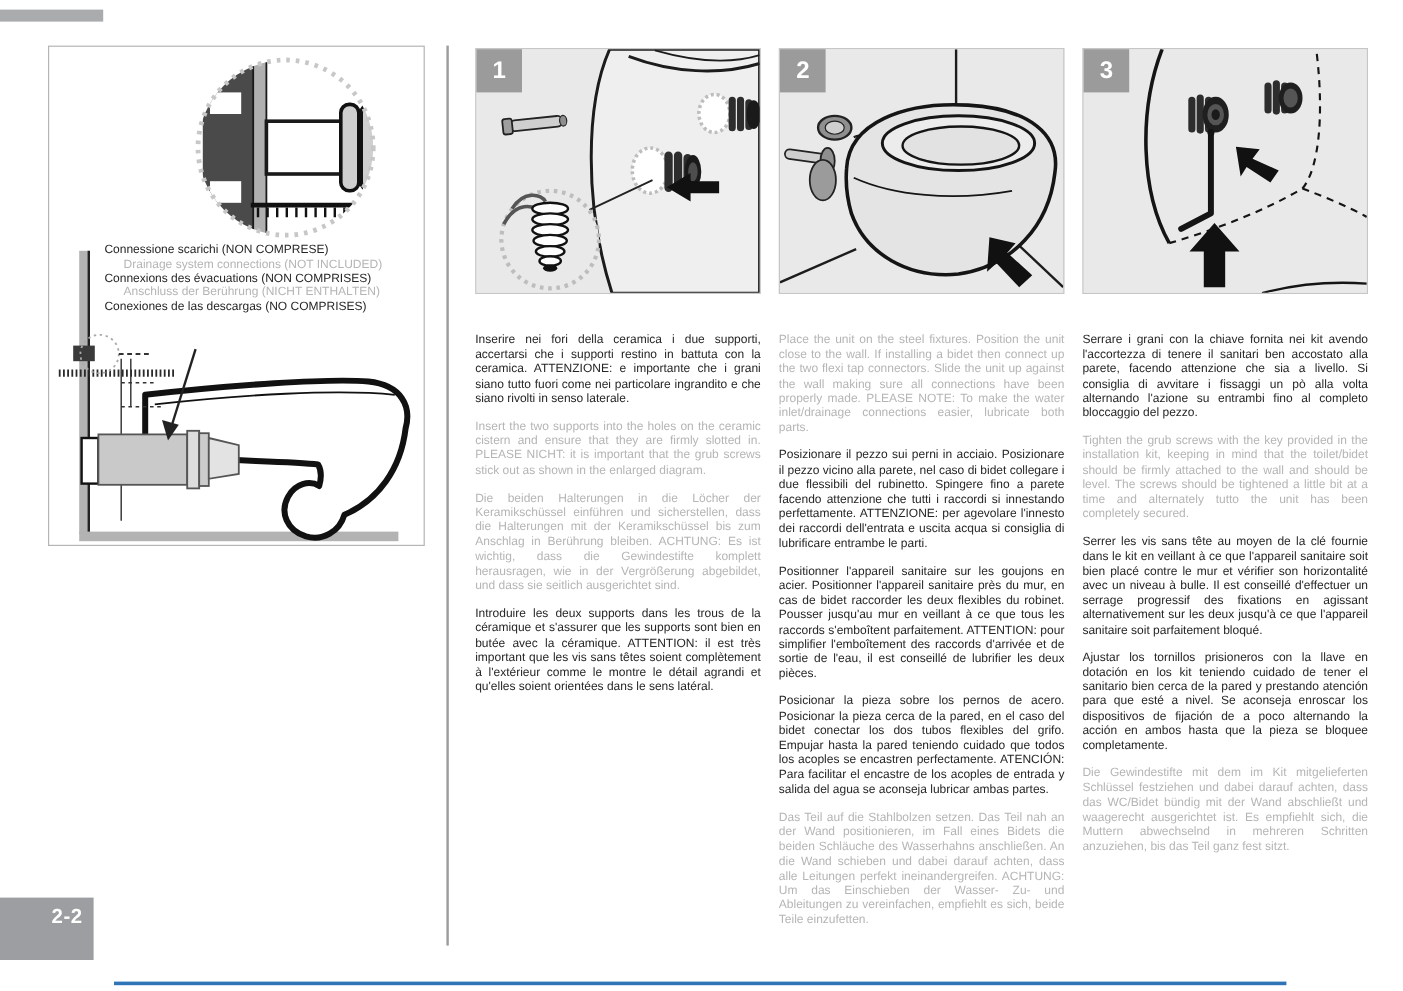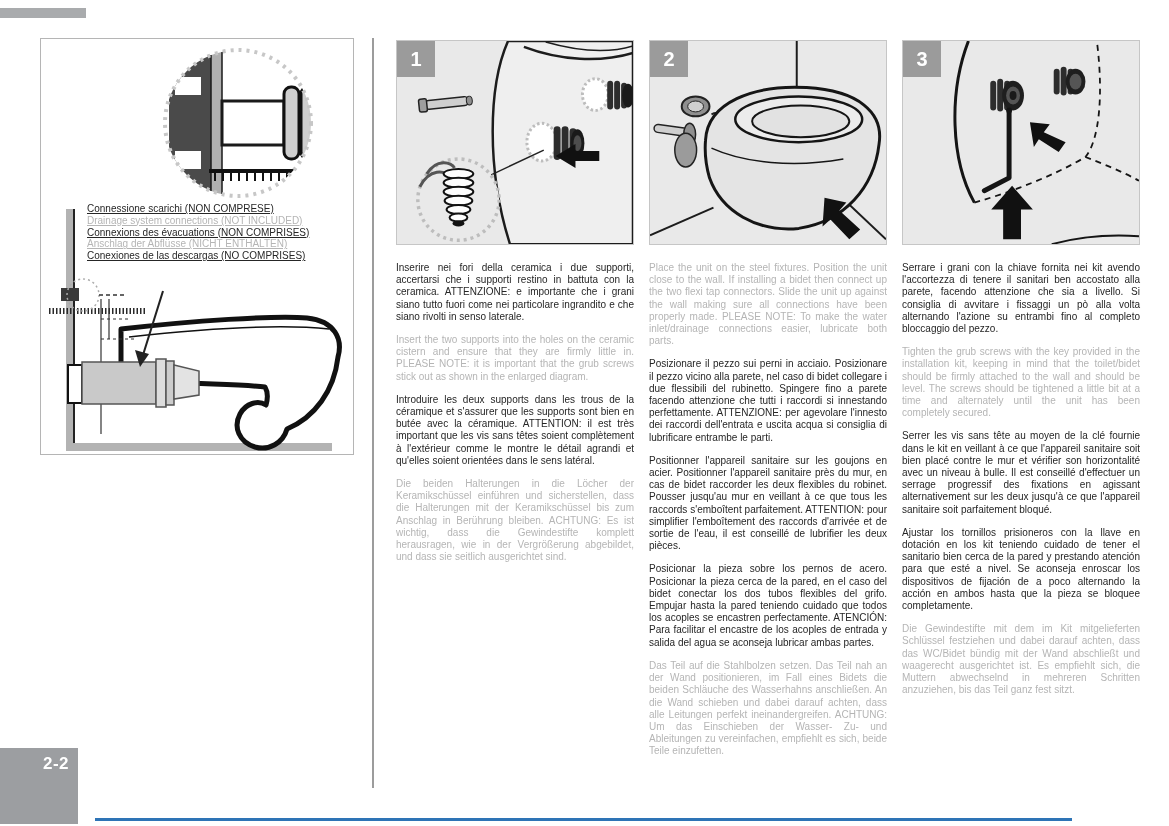--- a/index.html
+++ b/index.html
@@ -6,53 +6,53 @@
   body{
     width:1169px;height:826px;position:relative;overflow:hidden;
     background:#ffffff;color:#262626;
     font-family:"Liberation Sans", sans-serif;
   }
   .page{position:absolute;inset:0;}
 
   
   .tl-mark{position:absolute;left:0;top:8px;width:86px;height:10px;background:#a9abad;}
   .page-num-box{
-    position:absolute;left:0;top:748px;width:78px;height:76px;background:#9c9ea1;
+    position:absolute;left:0;top:748px;width:78px;height:52px;background:#9c9ea1;
     text-align:right;box-sizing:border-box;padding:6px 9px 0 4px;
   }
   .page-num-box span{color:#ffffff;font-weight:bold;font-size:17px;letter-spacing:.5px;}
 
   
   .detail-panel{
     position:absolute;left:40px;top:38px;width:314px;height:417px;
     border:1px solid #b5b5b5;background:#ffffff;box-sizing:border-box;
   }
   .detail-top{position:absolute;left:0;top:0;width:314px;height:165px;}
   .detail-bottom{position:absolute;left:0;top:160px;width:314px;height:255px;}
   .captions{position:absolute;left:46px;top:164px;width:262px;z-index:3;}
-  .cap{font-size:10px;line-height:11.8px;color:#262626;white-space:nowrap;text-decoration:underline;}
-  .cap.muted{color:#b5b5b5;}
+  .cap{font-size:10px;line-height:11.8px;color:#262626;white-space:nowrap;}
+  .cap.muted{color:#b5b5b5;margin-left:16px;}
 
   
   .v-divider{position:absolute;left:372px;top:38px;width:2px;height:750px;background:#9c9c9c;}
 
   
   .step{position:absolute;top:40px;width:238px;}
   .step.c1{left:396px;} .step.c2{left:649px;} .step.c3{left:902px;}
   .panel{
     position:relative;width:236px;height:203px;background:#e9e9e9;
     border:1px solid #c6c6c6;
   }
   .panel svg{position:absolute;inset:0;}
   .step-tab{
     position:absolute;left:0;top:0;width:38px;height:36px;background:#9b9b9b;
     display:flex;align-items:center;justify-content:center;z-index:2;
   }
   .step-tab span{color:#ffffff;font-weight:bold;font-size:20px;}
-  .texts{margin-top:17px;}
+  .texts{margin-top:33px;}
   p.txt{
     font-size:10px;line-height:12.2px;text-align:justify;
     margin:0 0 11px 0;color:#262626;
   }
   p.txt.muted{color:#b5b5b5;}
 
   
   .bottom-rule{position:absolute;left:95px;top:818px;width:977px;height:3px;background:#2e74b6;}
 </style>
 </head>
@@ -98,21 +98,21 @@
           </g>
         </g>
       </g>
       <circle cx="197" cy="84" r="73" fill="none" stroke="#c7c7c7" stroke-width="4" stroke-dasharray="3 5"></circle>
     </svg>
 
     <div class="captions">
       <div class="cap">Connessione scarichi (NON COMPRESE)</div>
       <div class="cap muted">Drainage system connections (NOT INCLUDED)</div>
       <div class="cap">Connexions des évacuations (NON COMPRISES)</div>
-      <div class="cap muted">Anschlag der Abflüsse (NICHT ENTHALTEN)</div>
+      <div class="cap muted">Anschluss der Berührung (NICHT ENTHALTEN)</div>
       <div class="cap">Conexiones de las descargas (NO COMPRISES)</div>
     </div>
 
     <svg class="detail-bottom" viewBox="0 0 314 255">
       <rect x="25" y="10" width="8" height="236" fill="#b3b3b3"></rect>
       <line x1="33" y1="10" x2="33" y2="246" stroke="#222222" stroke-width="2"></line>
       <rect x="25" y="244" width="266" height="8" fill="#b3b3b3"></rect>
 
       <path d="M80,130 C150,122 235,116 266,119 C294,122 302,140 297,158 C293,192 274,218 246,230 C242,244 228,252 214,248 C198,243 192,228 199,215 C205,204 217,201 225,206 C227,199 227,193 224,188 C200,185 135,185 105,181 L80,181 Z" fill="#ffffff" stroke="#111111" stroke-width="5" stroke-linejoin="round"></path>
       <path d="M88,138 C160,130 240,125 288,130" fill="none" stroke="#111111" stroke-width="1.5"></path>
@@ -189,23 +189,23 @@
           <ellipse cx="62" cy="152" rx="15" ry="5"></ellipse>
           <ellipse cx="62" cy="161" rx="14" ry="5"></ellipse>
           <ellipse cx="62" cy="170" rx="12" ry="4.5"></ellipse>
           <ellipse cx="62" cy="178" rx="9" ry="4"></ellipse>
         </g>
         <ellipse cx="62" cy="184" rx="6" ry="3" fill="#111111"></ellipse>
       </svg>
     </div>
     <div class="texts">
       <p class="txt">Inserire nei fori della ceramica i due supporti, accertarsi che i supporti restino in battuta con la ceramica. ATTENZIONE: e importante che i grani siano tutto fuori come nei particolare ingrandito e che siano rivolti in senso laterale.</p>
-      <p class="txt muted">Insert the two supports into the holes on the ceramic cistern and ensure that they are firmly little in. PLEASE NOTE: it is important that the grub screws stick out as shown in the enlarged diagram.</p>
+      <p class="txt muted">Insert the two supports into the holes on the ceramic cistern and ensure that they are firmly slotted in. PLEASE NICHT: it is important that the grub screws stick out as shown in the enlarged diagram.</p>
+      <p class="txt muted">Die beiden Halterungen in die Löcher der Keramikschüssel einführen und sicherstellen, dass die Halterungen mit der Keramikschüssel bis zum Anschlag in Berührung bleiben. ACHTUNG: Es ist wichtig, dass die Gewindestifte komplett herausragen, wie in der Vergrößerung abgebildet, und dass sie seitlich ausgerichtet sind.</p>
       <p class="txt">Introduire les deux supports dans les trous de la céramique et s'assurer que les supports sont bien en butée avec la céramique. ATTENTION: il est très important que les vis sans têtes soient complètement à l'extérieur comme le montre le détail agrandi et qu'elles soient orientées dans le sens latéral.</p>
-      <p class="txt muted">Die beiden Halterungen in die Löcher der Keramikschüssel einführen und sicherstellen, dass die Halterungen mit der Keramikschüssel bis zum Anschlag in Berührung bleiben. ACHTUNG: Es ist wichtig, dass die Gewindestifte komplett herausragen, wie in der Vergrößerung abgebildet, und dass sie seitlich ausgerichtet sind.</p>
     </div>
   </section>
 
   <section class="step c2">
     <div class="panel">
       <div class="step-tab">
         <span>2</span>
       </div>
       <svg viewBox="0 0 238 205">
         <rect width="238" height="205" fill="#e9e9e9"></rect>
@@ -266,21 +266,21 @@
         <g>
           <path d="M107,72 L107,138 L82,151" fill="none" stroke="#151515" stroke-width="5" stroke-linecap="round" stroke-linejoin="round"></path>
           <circle cx="107" cy="70" r="3" fill="#151515"></circle>
         </g>
         <polygon points="128,82 148,84 142,92 164,102 157,112 137,99 132,107" fill="#111111"></polygon>
         <polygon points="110,146 131,170 119,170 119,200 101,200 101,170 89,170" fill="#111111"></polygon>
       </svg>
     </div>
     <div class="texts">
       <p class="txt">Serrare i grani con la chiave fornita nei kit avendo l'accortezza di tenere il sanitari ben accostato alla parete, facendo attenzione che sia a livello. Si consiglia di avvitare i fissaggi un pò alla volta alternando l'azione su entrambi fino al completo bloccaggio del pezzo.</p>
-      <p class="txt muted">Tighten the grub screws with the key provided in the installation kit, keeping in mind that the toilet/bidet should be firmly attached to the wall and should be level. The screws should be tightened a little bit at a time and alternately until the unit has been completely secured.</p>
+      <p class="txt muted">Tighten the grub screws with the key provided in the installation kit, keeping in mind that the toilet/bidet should be firmly attached to the wall and should be level. The screws should be tightened a little bit at a time and alternately tutto the unit has been completely secured.</p>
       <p class="txt">Serrer les vis sans tête au moyen de la clé fournie dans le kit en veillant à ce que l'appareil sanitaire soit bien placé contre le mur et vérifier son horizontalité avec un niveau à bulle. Il est conseillé d'effectuer un serrage progressif des fixations en agissant alternativement sur les deux jusqu'à ce que l'appareil sanitaire soit parfaitement bloqué.</p>
       <p class="txt">Ajustar los tornillos prisioneros con la llave en dotación en los kit teniendo cuidado de tener el sanitario bien cerca de la pared y prestando atención para que esté a nivel. Se aconseja enroscar los dispositivos de fijación de a poco alternando la acción en ambos hasta que la pieza se bloquee completamente.</p>
       <p class="txt muted">Die Gewindestifte mit dem im Kit mitgelieferten Schlüssel festziehen und dabei darauf achten, dass das WC/Bidet bündig mit der Wand abschließt und waagerecht ausgerichtet ist. Es empfiehlt sich, die Muttern abwechselnd in mehreren Schritten anzuziehen, bis das Teil ganz fest sitzt.</p>
     </div>
   </section>
 
   <div class="page-num-box">
     <span>2-2</span>
   </div>
 

